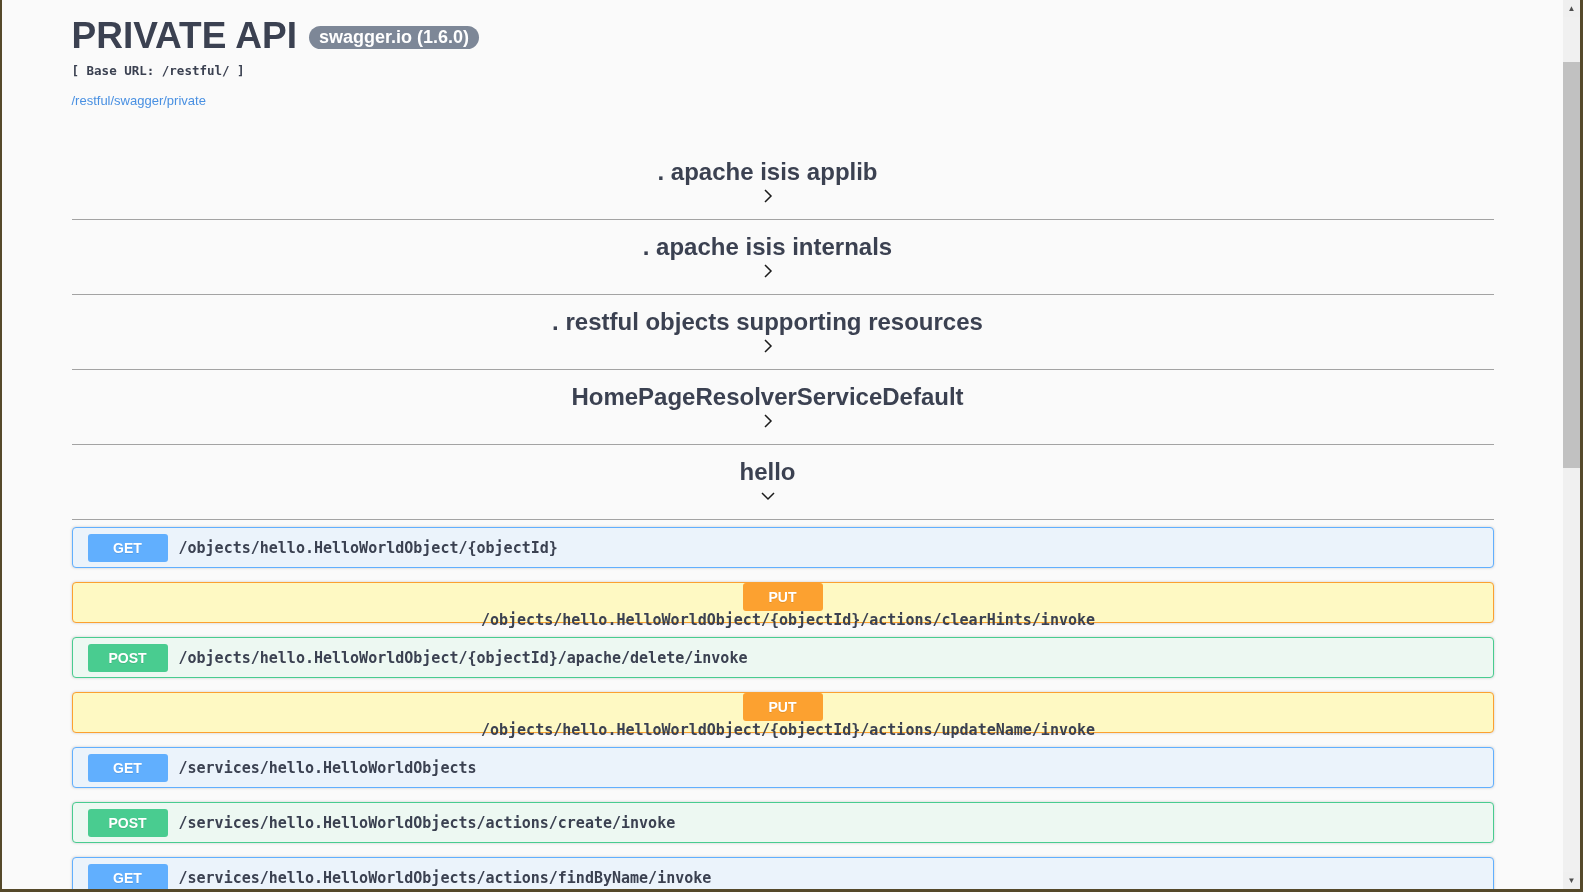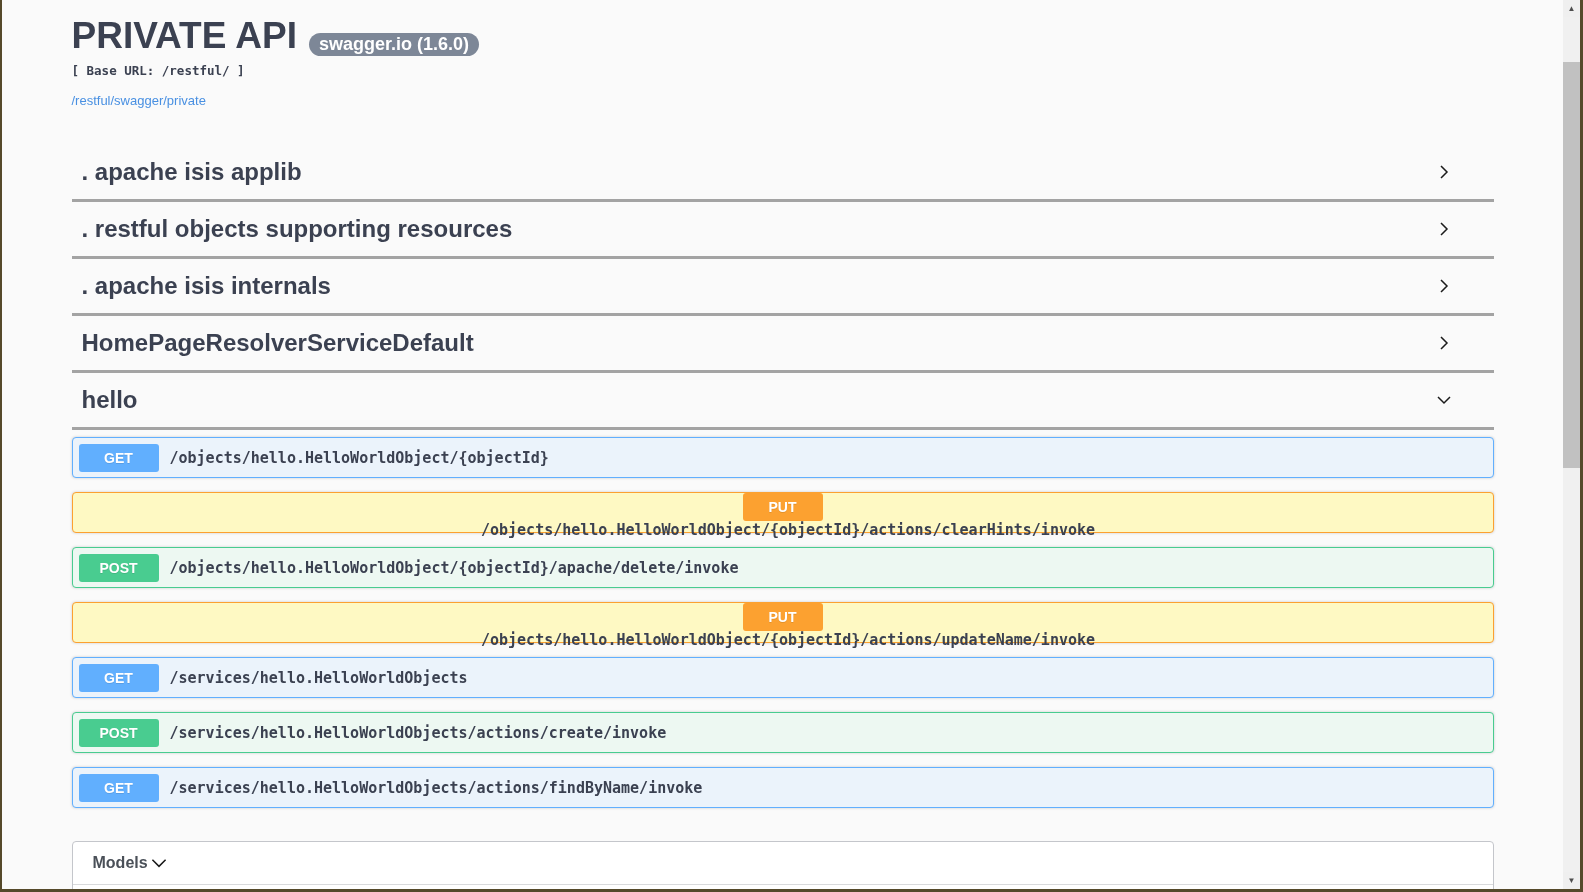--- a/index.html
+++ b/index.html
@@ -13,21 +13,21 @@
     display: flex; width: 1583px; height: 892px;
     border-left: 2px solid #55492a;
     border-right: 3px solid #55492a;
     border-bottom: 3px solid #55492a;
     background: #fafafa;
   }
   .page { flex: 1 1 auto; overflow: hidden; }
   .container { width: 1422px; margin: 0 auto; padding-top: 16px; }
 
   
-  .title-row { display: flex; align-items: flex-end; gap: 12px; }
+  .title-row { display: flex; align-items: center; gap: 12px; }
   .api-title {
     margin: 0; font-size: 37px; line-height: 40px; font-weight: 700; color: #3b4151;
   }
   .version-badge {
     margin-top: 3px; background: #7d8797; color: #fff;
     font-size: 18px; font-weight: 700; line-height: 15px;
     padding: 4px 10px; border-radius: 14px; white-space: nowrap;
   }
   .base-url {
     margin-top: 7px; font-family: "DejaVu Sans Mono", monospace;
@@ -36,31 +36,32 @@
   .spec-link {
     display: inline-block; margin-top: 15px; color: #4990e2;
     font-size: 13px; text-decoration: none; cursor: pointer;
   }
 
   
   .tag-list { margin-top: 36px; }
   .tag-header {
     display: flex; align-items: center; justify-content: space-between;
     padding: 13px 40px 13px 10px;
-    border-bottom: 3px solid #a3a3a3;
+    border-bottom: 1px solid #a3a3a3;
     cursor: pointer;
+    flex-direction: column;
   }
   .tag-label { font-size: 24px; font-weight: 700; color: #3b4151; line-height: 28px; }
   .chev { display: block; }
 
   
   .ops { padding-top: 7px; }
   .opblock {
     height: 41px; display: flex; align-items: center;
-    margin-bottom: 14px; padding: 0 6px;
+    margin-bottom: 14px; padding: 0 15px;
     border: 1px solid; border-radius: 4px;
     box-shadow: 0 0 3px rgba(0,0,0,.19);
     cursor: pointer;
   }
   .opblock-get  { background: #ebf3fb; border-color: #61affe; }
   .opblock-post { background: #edf8f2; border-color: #49cc90; }
   .opblock-put  { background: #fef9c3; border-color: #fca130; flex-direction: column; }
   .method-badge {
     width: 80px; text-align: center; padding: 7px 0; border-radius: 3px;
     color: #fff; font-weight: 700; font-size: 14px; line-height: 14px;
@@ -121,28 +122,28 @@
       <div class="tag-list">
 
         <div class="tag-header">
           <span class="tag-label">. apache isis applib</span>
           <svg class="chev" width="20" height="20" viewBox="0 0 20 20">
               <polyline points="7,4 13,10 7,16" fill="none" stroke="#1b1b1b" stroke-width="1.5"></polyline>
             </svg>
         </div>
 
         <div class="tag-header">
+          <span class="tag-label">. apache isis internals</span>
+          <svg class="chev" width="20" height="20" viewBox="0 0 20 20">
+              <polyline points="7,4 13,10 7,16" fill="none" stroke="#1b1b1b" stroke-width="1.5"></polyline>
+            </svg>
+        </div>
+
+        <div class="tag-header">
           <span class="tag-label">. restful objects supporting resources</span>
-          <svg class="chev" width="20" height="20" viewBox="0 0 20 20">
-              <polyline points="7,4 13,10 7,16" fill="none" stroke="#1b1b1b" stroke-width="1.5"></polyline>
-            </svg>
-        </div>
-
-        <div class="tag-header">
-          <span class="tag-label">. apache isis internals</span>
           <svg class="chev" width="20" height="20" viewBox="0 0 20 20">
               <polyline points="7,4 13,10 7,16" fill="none" stroke="#1b1b1b" stroke-width="1.5"></polyline>
             </svg>
         </div>
 
         <div class="tag-header">
           <span class="tag-label">HomePageResolverServiceDefault</span>
           <svg class="chev" width="20" height="20" viewBox="0 0 20 20">
               <polyline points="7,4 13,10 7,16" fill="none" stroke="#1b1b1b" stroke-width="1.5"></polyline>
             </svg>

